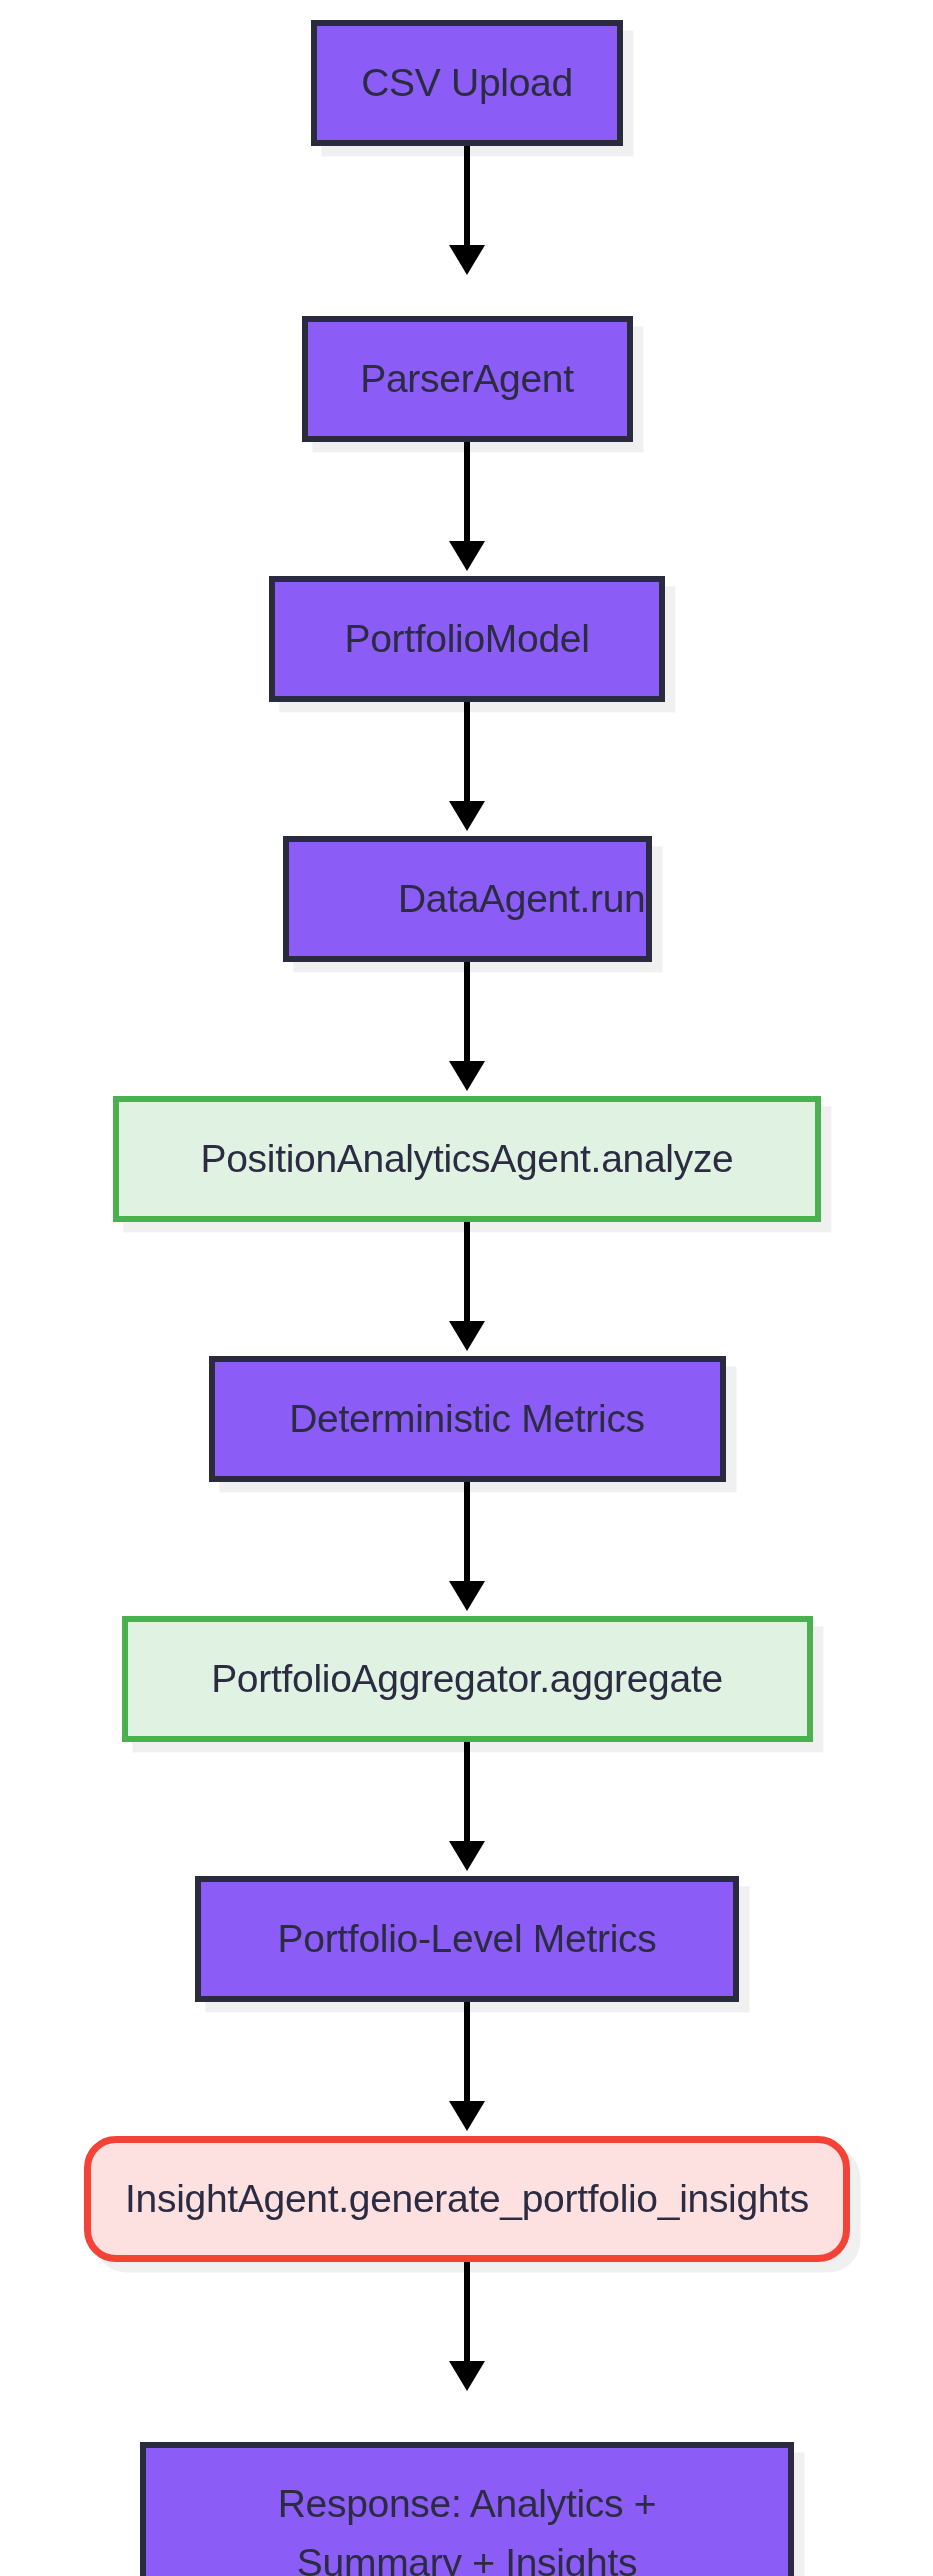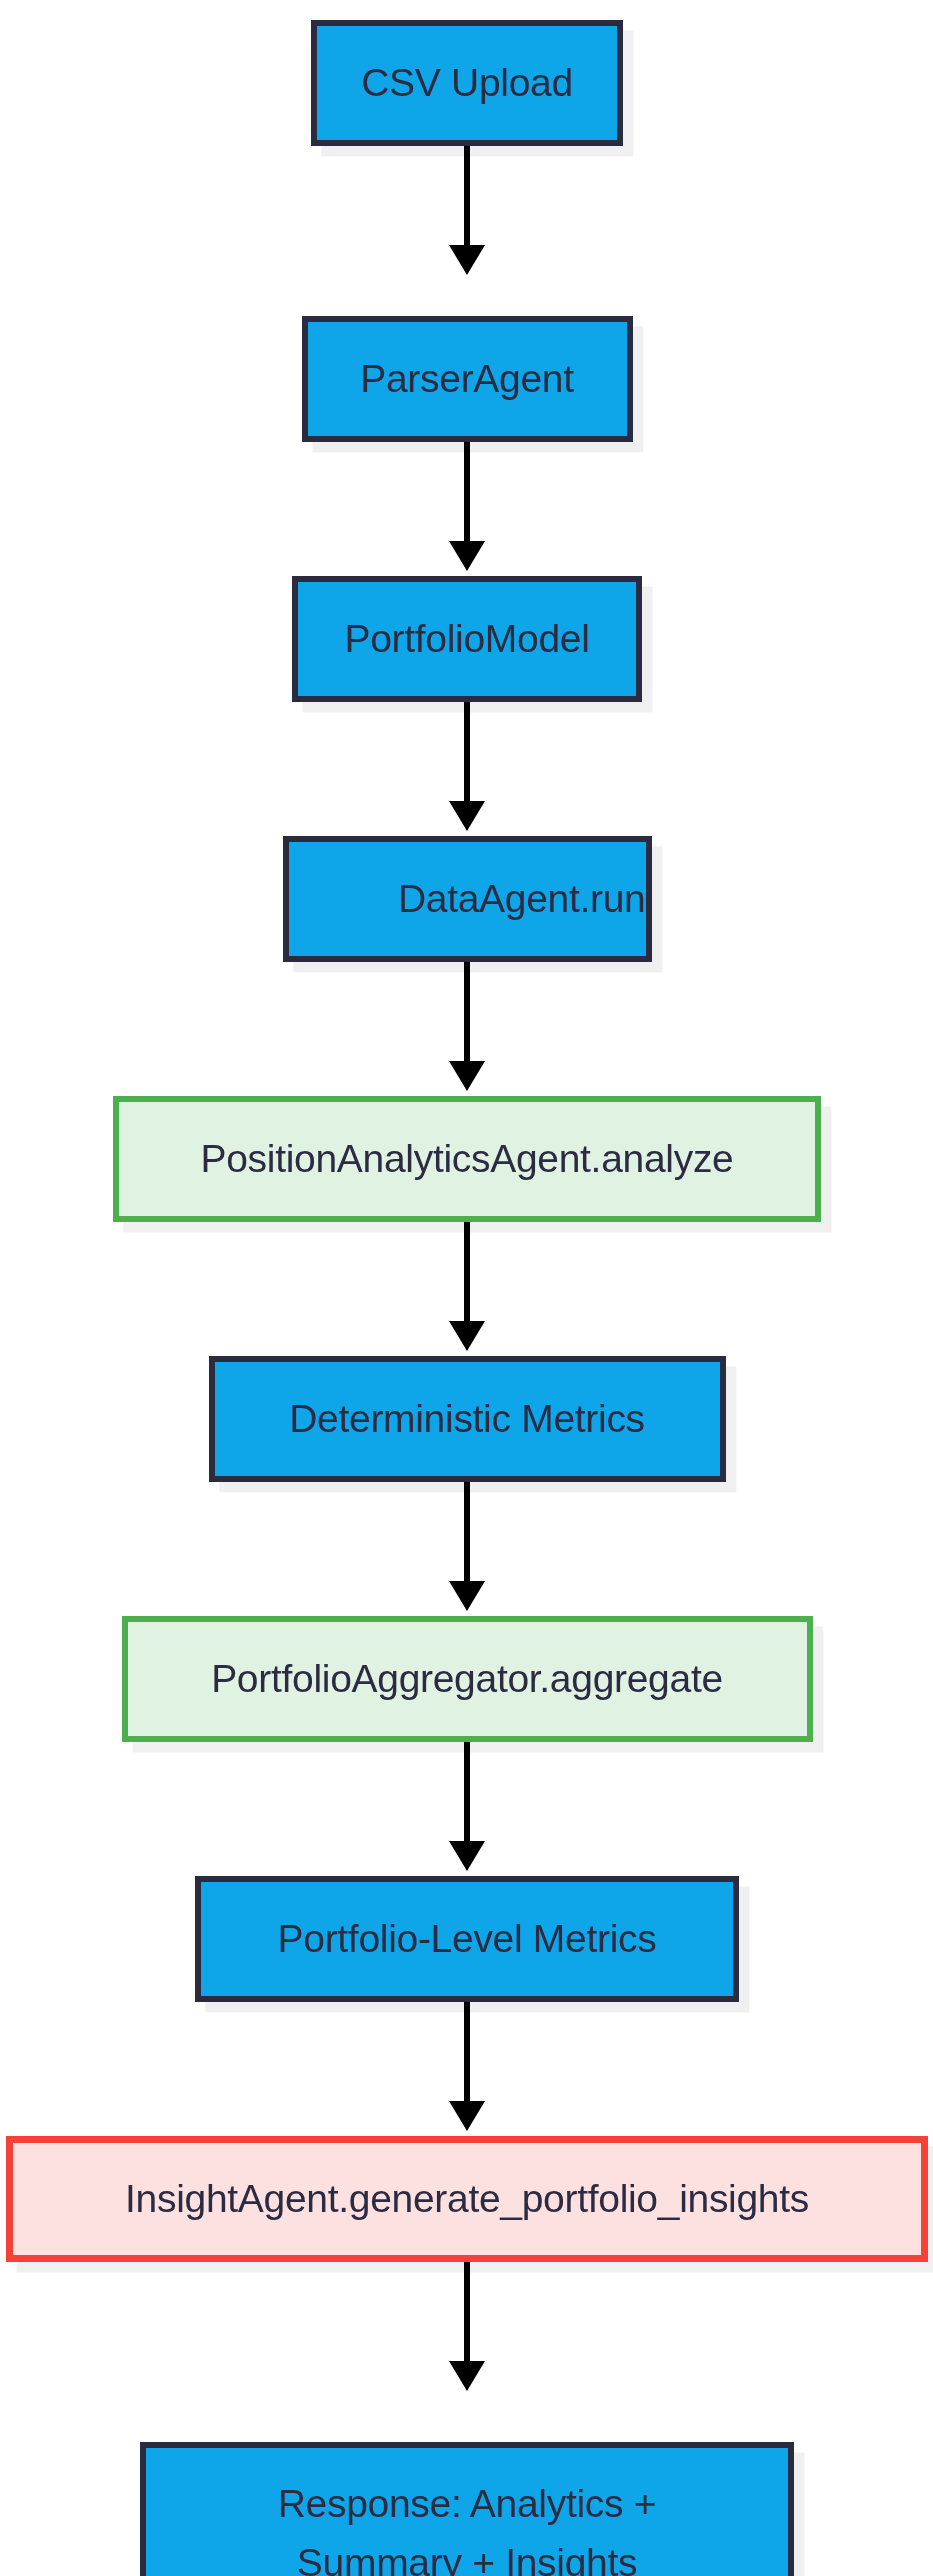--- a/index.html
+++ b/index.html
@@ -19,21 +19,21 @@
     padding-top: 20.3px;
     box-sizing: border-box;
     display: flex;
     flex-direction: column;
     align-items: center;
   }
   .node {
     box-sizing: border-box;
     height: 126px;
     border: 6px solid #2b2b40;
-    background: #0ea5e9;
+    background: #8b5cf6;
     box-shadow: 10.4px 10.4px 0 #f0f0f0;
     display: flex;
     flex-direction: column;
     align-items: center;
     justify-content: center;
     flex: 0 0 auto;
     color: #2b2b42;
     font-size: 39px;
     letter-spacing: -0.3px;
     text-align: center;
@@ -49,27 +49,27 @@
     border-width: 7.1px;
   }
   .node.tall {
     height: 183px;
     line-height: 1.5;
     margin-top: 46px;
   }
   
   .n1  { width: 312px;  }
   .n2  { width: 331px; margin-top: 36px;  }
-  .n3  { width: 350px;  }
+  .n3  { width: 396px;  }
   .n4  { width: 369px; align-items: flex-end;  }
   .n5  { width: 708px; }
   .n6  { width: 517px;  }
   .n7  { width: 691px; align-items: center; }
   .n8  { width: 544px;  }
-  .n9  { width: 922px; }
+  .n9  { width: 766px; border-radius: 32px; }
   .n10 { width: 654px; }
 
   .connector {
     height: 134px;
     flex: 0 0 auto;
     display: flex;
     flex-direction: column;
     align-items: center;
   }
   .shaft {

